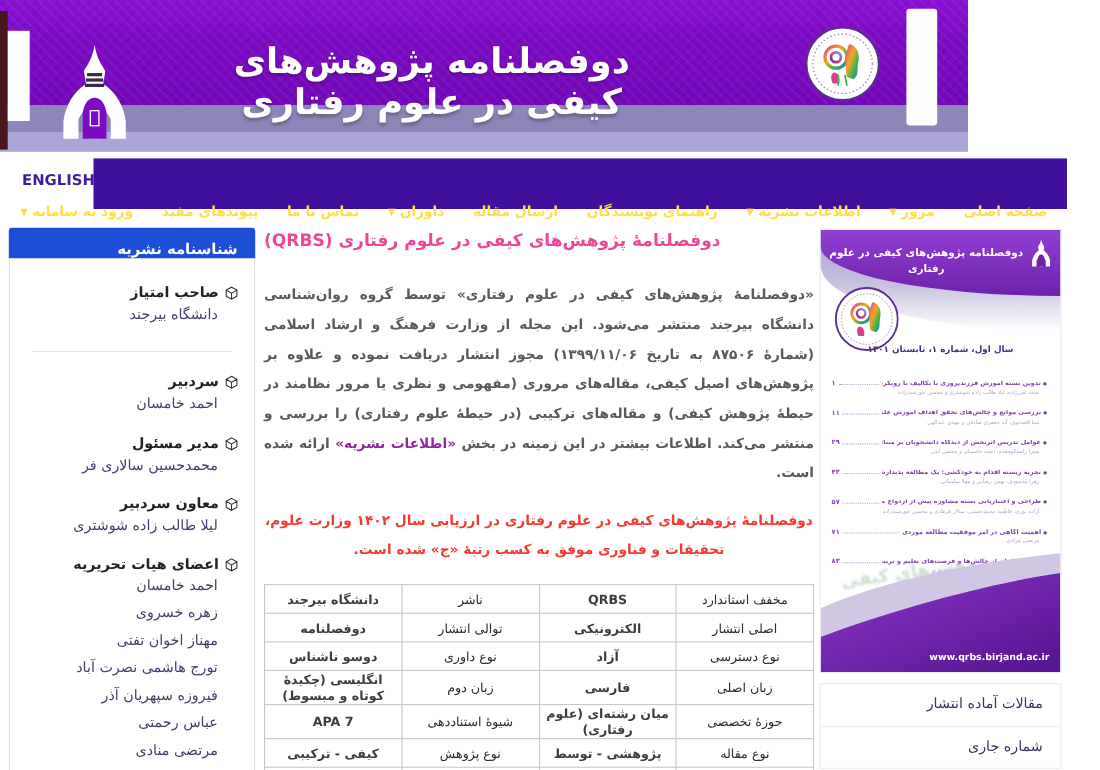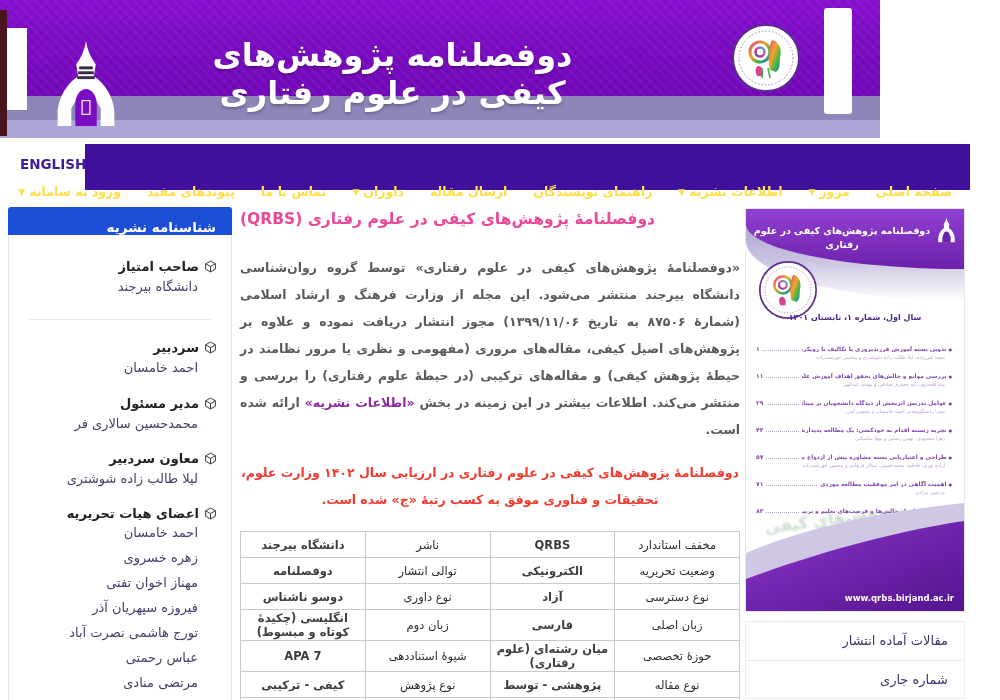--- a/index.html
+++ b/index.html
@@ -214,22 +214,22 @@
       <div class="sb-group">
         <div class="sb-label-row">
           <svg class="cube" viewBox="0 0 24 24">
               <path d="M12,2 L21,7 L21,17 L12,22 L3,17 L3,7 Z M3,7 L12,12 L21,7 M12,12 L12,22" fill="none" stroke="#2b2b2b" stroke-width="1.7"></path>
             </svg>
           <span class="sb-label">اعضای هیات تحریریه</span>
         </div>
         <div class="sb-member">احمد خامسان</div>
         <div class="sb-member">زهره خسروی</div>
         <div class="sb-member">مهناز اخوان تفتی</div>
+        <div class="sb-member">تورج هاشمی نصرت آباد</div>
         <div class="sb-member">فیروزه سپهریان آذر</div>
-        <div class="sb-member">تورج هاشمی نصرت آباد</div>
         <div class="sb-member">عباس رحمتی</div>
         <div class="sb-member">مرتضی منادی</div>
 
       </div>
     </div>
   </div>
 
   <div class="main-col">
     <div class="main-title">دوفصلنامهٔ پژوهش‌های کیفی در علوم رفتاری (QRBS)</div>
 
@@ -239,21 +239,21 @@
 
     <table class="specs">
       <tbody>
         <tr>
           <td class="lbl">مخفف استاندارد</td>
           <td class="val ltr">QRBS</td>
           <td class="lbl">ناشر</td>
           <td class="val">دانشگاه بیرجند</td>
         </tr>
         <tr>
-          <td class="lbl">وضعیت تحریریه</td>
+          <td class="lbl">اصلی انتشار</td>
           <td class="val">الکترونیکی</td>
           <td class="lbl">توالی انتشار</td>
           <td class="val">دوفصلنامه</td>
         </tr>
         <tr>
           <td class="lbl">نوع دسترسی</td>
           <td class="val">آزاد</td>
           <td class="lbl">نوع داوری</td>
           <td class="val">دوسو ناشناس</td>
         </tr>

